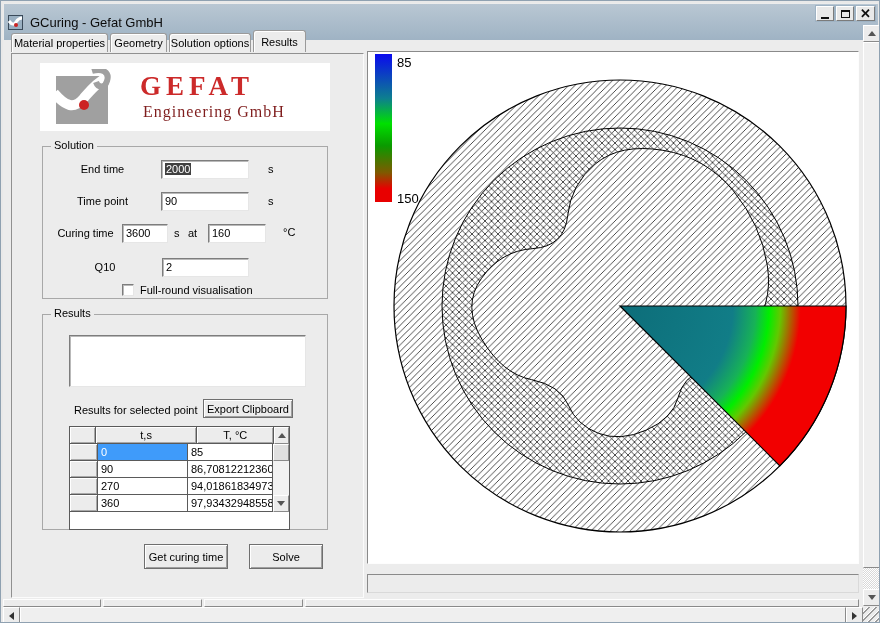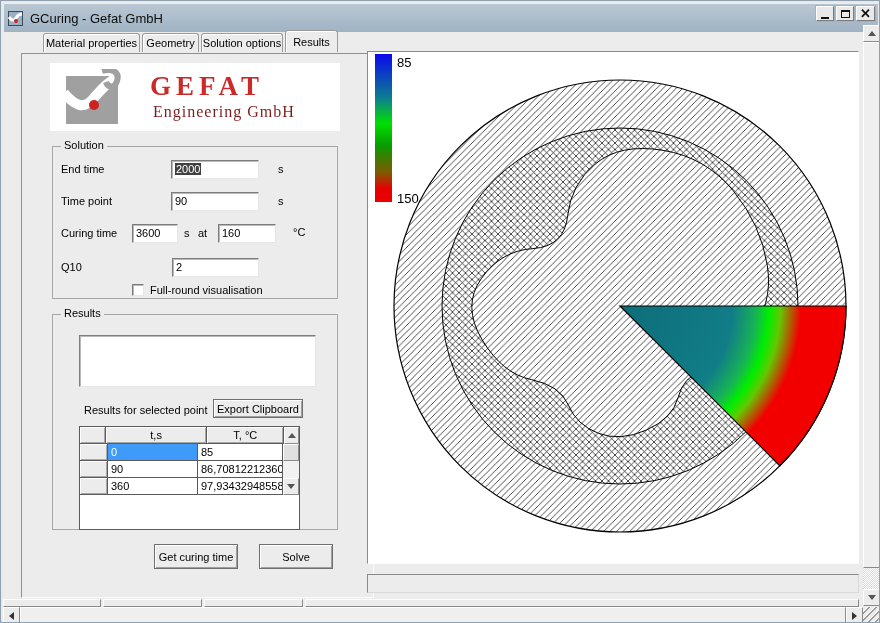--- a/index.html
+++ b/index.html
@@ -2,52 +2,52 @@
 <html><head>
 <meta charset="utf-8">
 <style>
   * { margin:0; padding:0; box-sizing:border-box; }
   html,body { width:880px; height:623px; }
   body { font-family:"Liberation Sans", sans-serif; font-size:11px; color:#000; background:#ececec; }
   #win { position:relative; width:880px; height:623px; background:#ececec;
          border:1px solid #8fa1b1; box-shadow:inset 0 0 0 2px #e9e9e9; overflow:hidden; }
 
   
-  .titlebar { position:absolute; left:3px; top:3px; width:874px; height:28px;
+  .titlebar { position:absolute; left:3px; top:3px; width:874px; height:36px;
               background:linear-gradient(#b9c7d3,#9fb3c4); display:flex; align-items:center; }
   .title-text { margin-left:7px; font-size:13px; color:#0b0b0b; }
   .app-icon { width:15px; height:15px; margin-left:4px; }
   .tb-btns { position:absolute; right:3px; top:2px; display:flex; gap:2px; }
   .tb-btn { width:18px; height:15px; background:#e9e9e9; border:1px solid #fff;
             border-right-color:#7b7b7b; border-bottom-color:#7b7b7b;
             box-shadow:0 0 0 1px #9fb3c4; display:flex; align-items:center; justify-content:center; }
   .glyph-min { width:8px; height:2px; background:#111; margin-top:8px; }
   .glyph-max { width:9px; height:8px; border:1px solid #111; border-top-width:2px; }
   .glyph-close { font-size:13px; font-weight:bold; line-height:10px; color:#111; }
 
   
   .tab { position:absolute; top:32px; height:19px; background:#ececec;
          border:1px solid #9a9a9a; border-bottom:none; border-radius:3px 3px 0 0;
-         box-shadow:inset 1px 1px 0 #fff; text-align:center; padding-top:3px;margin-left:32px; }
+         box-shadow:inset 1px 1px 0 #fff; text-align:center; padding-top:3px; }
   .tab.active { top:29px; height:22px; padding-top:5px; z-index:5; }
 
   
-  .left-panel { position:absolute; left:20px; top:52px; width:353px; height:545px;
+  .left-panel { position:absolute; left:10px; top:52px; width:353px; height:545px;
                 border:1px solid; border-color:#909090 #fbfbfb #fbfbfb #909090; background:#ececec;padding-left:32px; }
   .logo-box { position:absolute; left:28px; top:9px; width:290px; height:68px; background:#fff; }
   .brand { position:absolute; left:100px; top:8px; font-family:"Liberation Serif", serif;
            font-size:27px; font-weight:bold; letter-spacing:5px; color:#cc2a2a; }
   .brand-sub { position:absolute; left:103px; top:40px; font-family:"Liberation Serif", serif;
                font-size:16px; color:#7f1d1d; letter-spacing:1px; }
 
   .gb { position:absolute; border:1px solid #a8a8a8; }
   .gb-legend { position:absolute; top:-8px; left:8px; background:#ececec; padding:0 3px; }
 
   .lbl { position:absolute; white-space:nowrap; }
-  .r-lbl { position:absolute; text-align:left; white-space:nowrap; }
+  .r-lbl { position:absolute; text-align:center; white-space:nowrap; }
   .tbox { position:absolute; background:#fff; border:1px solid; border-color:#7d7d7d #e6e6e6 #e6e6e6 #7d7d7d;
           box-shadow:inset 1px 1px 0 #b9b9b9; padding:2px 3px; font:11px "Liberation Sans",sans-serif; color:#000; }
   .sel-text { background:#404040; color:#fff; padding:0 1px; }
   .chk { position:absolute; width:12px; height:12px; background:#fff; border:1px solid;
          border-color:#7d7d7d #e6e6e6 #e6e6e6 #7d7d7d; box-shadow:inset 1px 1px 0 #b9b9b9; }
 
   .btn { position:absolute; background:#ececec; border:1px solid #6f6f6f;
          box-shadow:inset 1px 1px 0 #fff, inset -1px -1px 0 #9f9f9f;
          font:11px "Liberation Sans",sans-serif; text-align:center; cursor:default; }
 
@@ -177,20 +177,26 @@
         <div class="grow">
           <div class="gcell grhdr" style="width:28px;"></div>
           <div class="gcell gsel" style="width:90px;">0</div>
           <div class="gcell" style="width:85px;">85</div>
           <div class="sb-thumb" style="width:16px;"></div>
         </div>
         <div class="grow">
           <div class="gcell grhdr" style="width:28px;"></div>
           <div class="gcell" style="width:90px;">90</div>
           <div class="gcell" style="width:85px;">86,70812212360</div>
+          <div style="width:16px; background:#f2f2f2;"></div>
+        </div>
+        <div class="grow">
+          <div class="gcell grhdr" style="width:28px;"></div>
+          <div class="gcell" style="width:90px;">270</div>
+          <div class="gcell" style="width:85px;">94,01861834973</div>
           <div style="width:16px; background:#f2f2f2;"></div>
         </div>
         <div class="grow">
           <div class="gcell grhdr" style="width:28px;"></div>
           <div class="gcell" style="width:90px;">360</div>
           <div class="gcell" style="width:85px;">97,93432948558</div>
           <div class="sb-btn" style="width:16px;">
               <span class="tri-down"></span>
             </div>
         </div>

